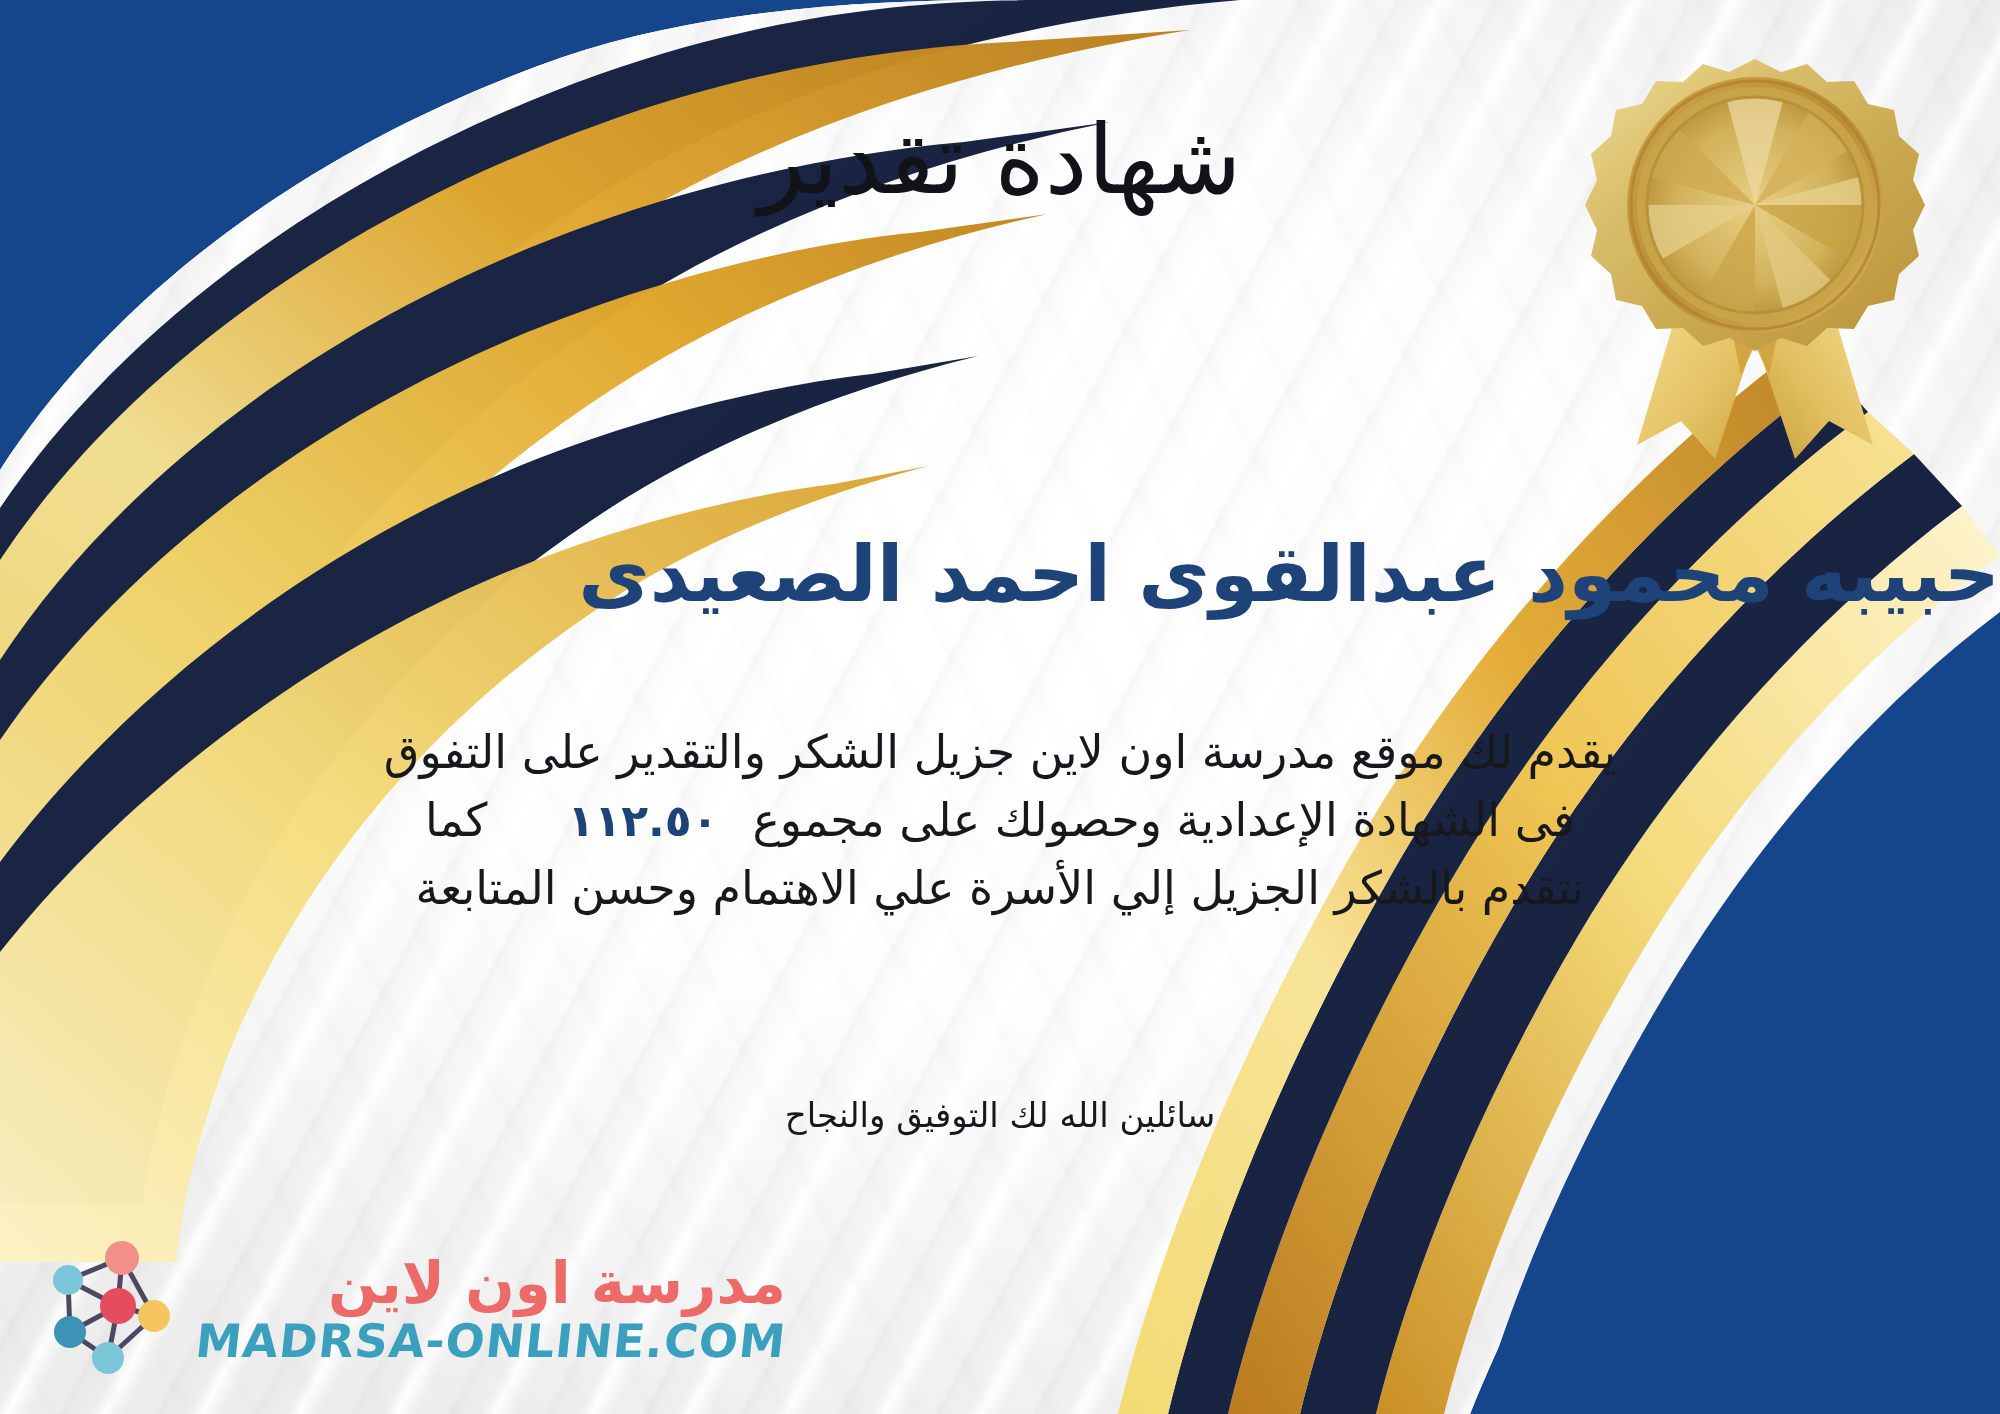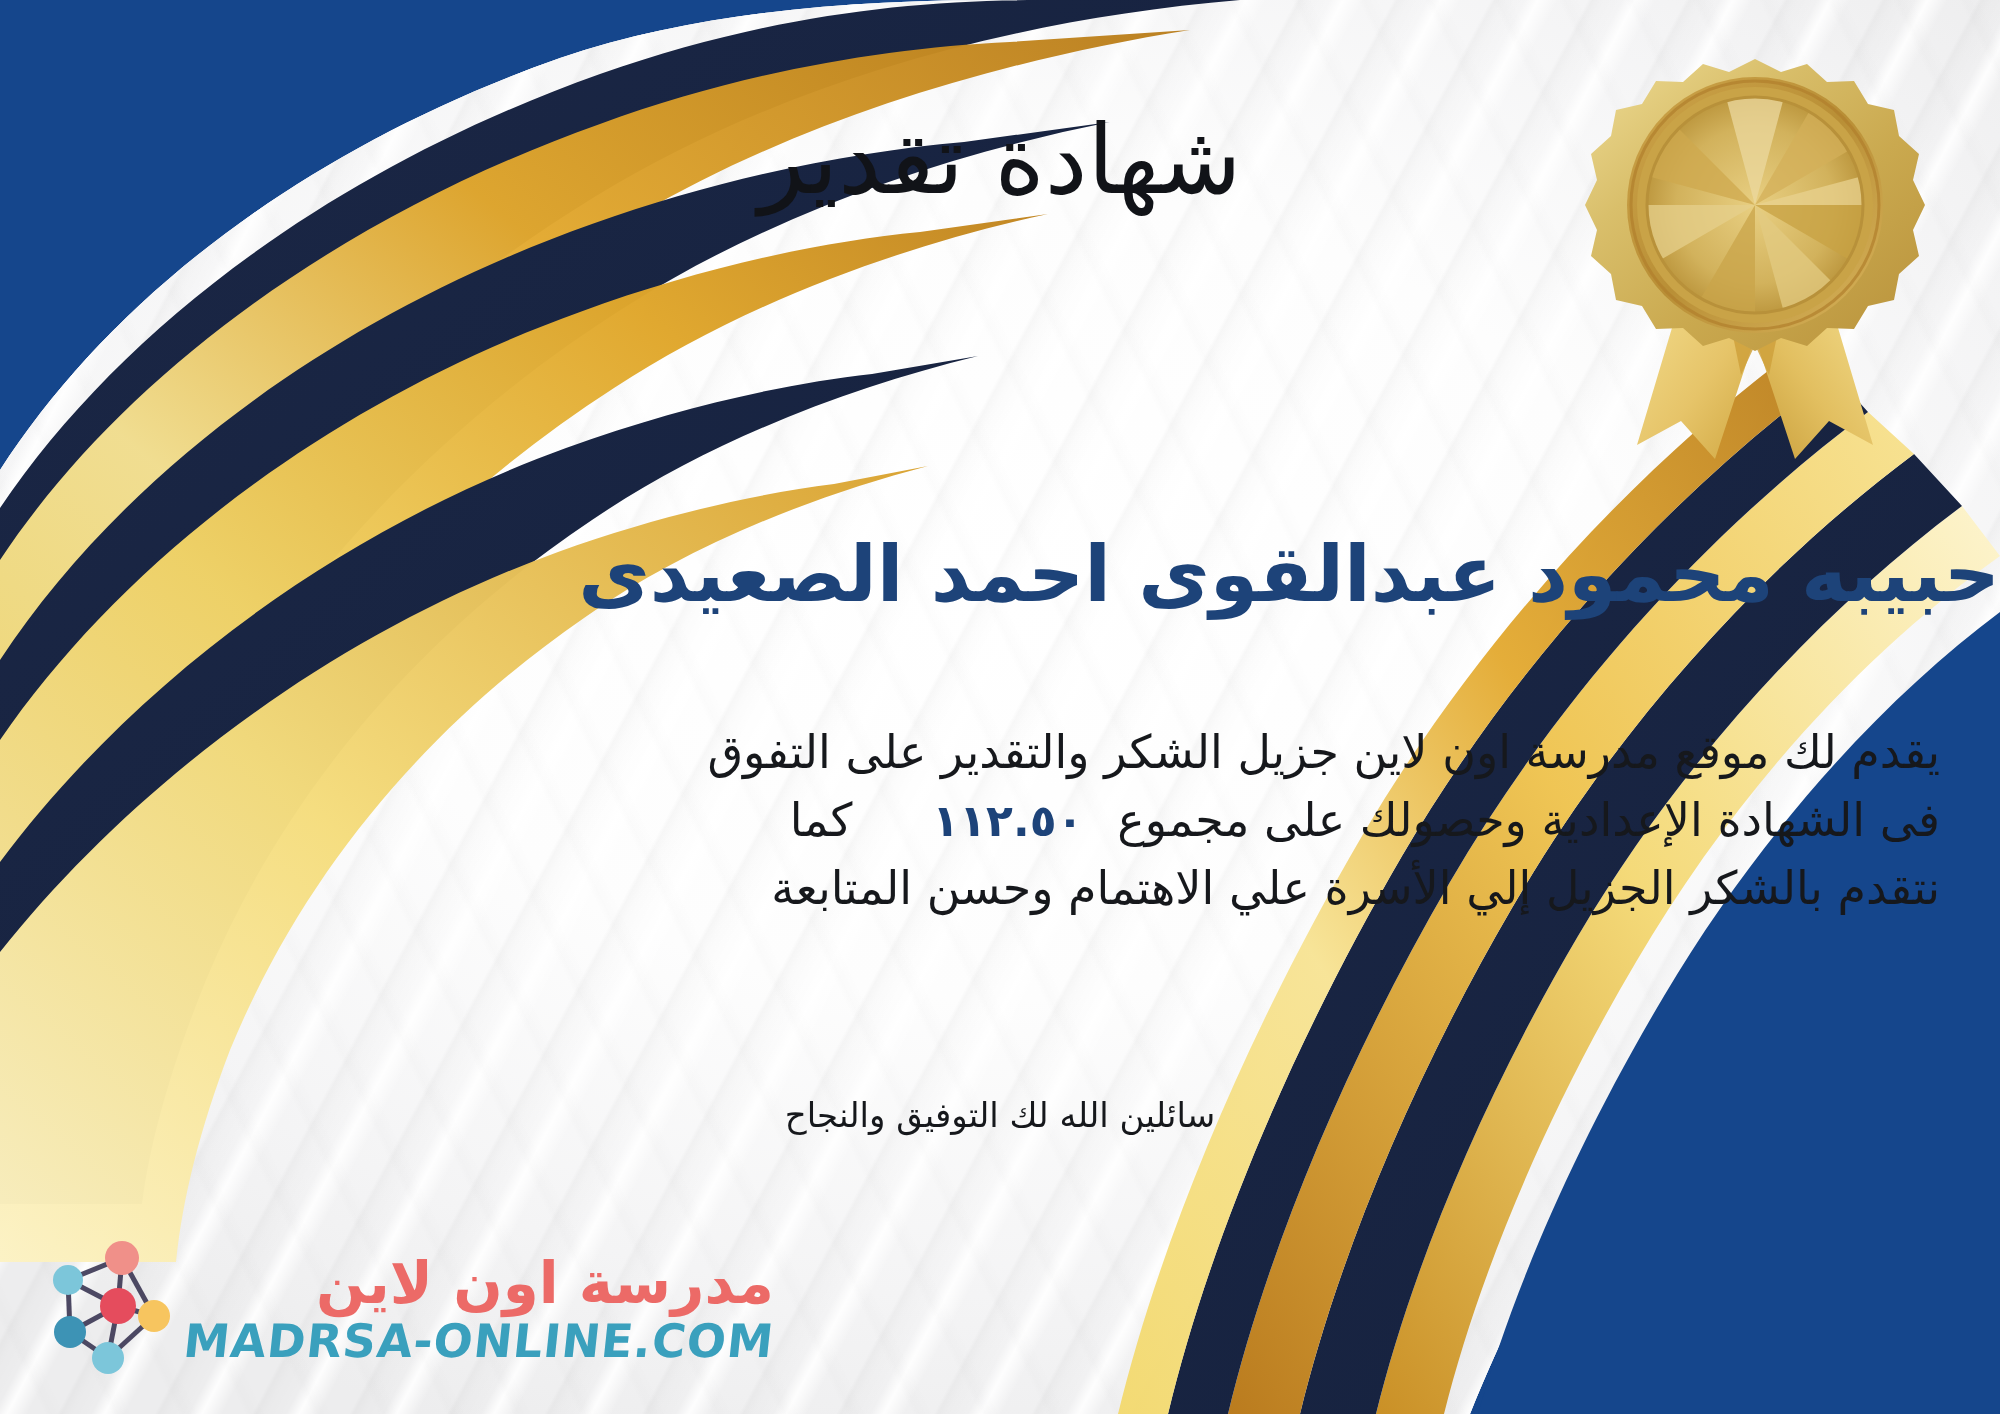--- a/index.html
+++ b/index.html
@@ -111,20 +111,21 @@
     direction: rtl;
     line-height: 1.15;
     white-space: nowrap;
   }
 
   .body-block {
     position: absolute;
     top: 718px;
     left: 60px;
     right: 60px;
+    text-align: center;
     direction: rtl;
   }
   .body-line {
     font-size: 46px;
     font-weight: 400;
     color: #16181c;
     line-height: 1.48;
     direction: rtl;
     white-space: nowrap;
   }
@@ -151,21 +152,21 @@
 
   
   .logo {
     position: absolute;
     left: 34px;
     bottom: 28px;
     z-index: 8;
     display: flex;
     flex-direction: row-reverse;
     align-items: center;
-    gap: 0;
+    gap: 12px;
   }
   .logo-text {
     display: flex;
     flex-direction: column;
     align-items: flex-start;
     line-height: 1;
   }
   .logo-ar {
     font-size: 58px;
     font-weight: 700;

